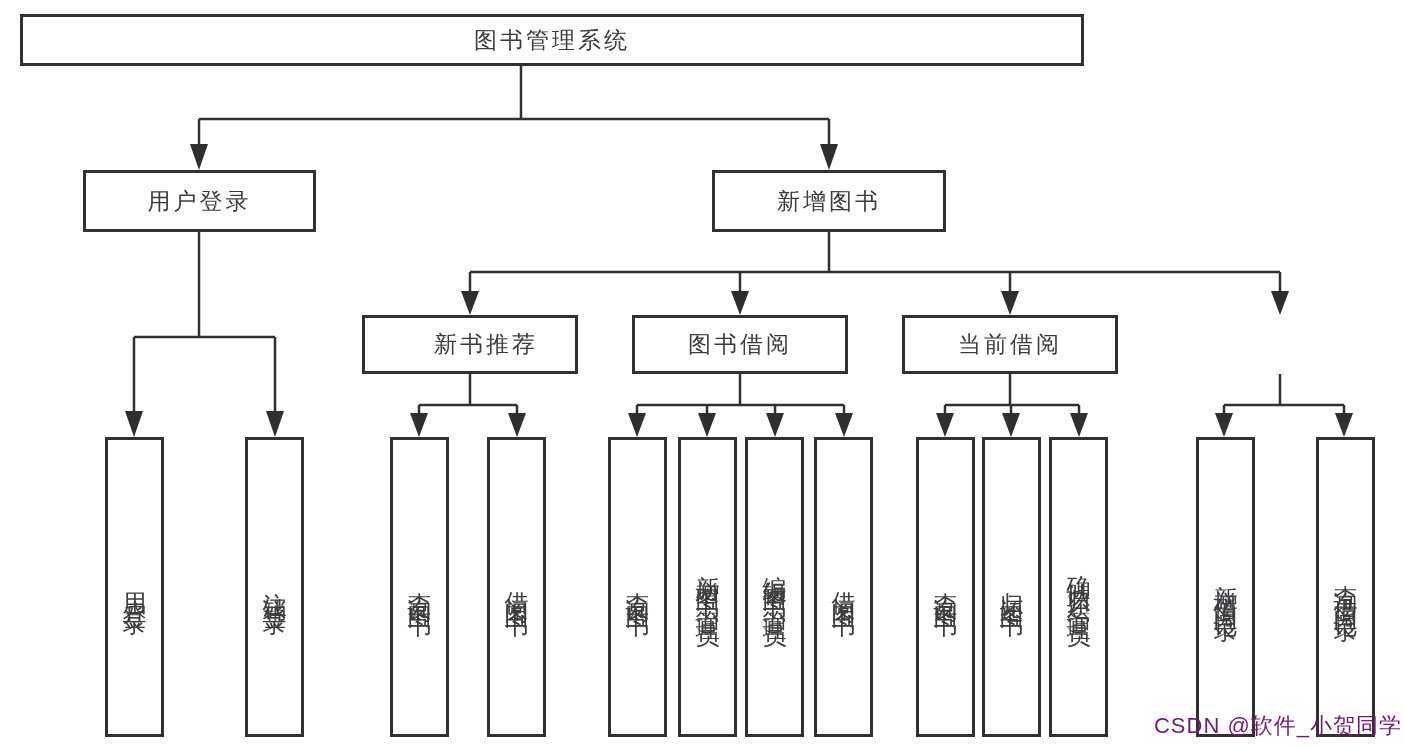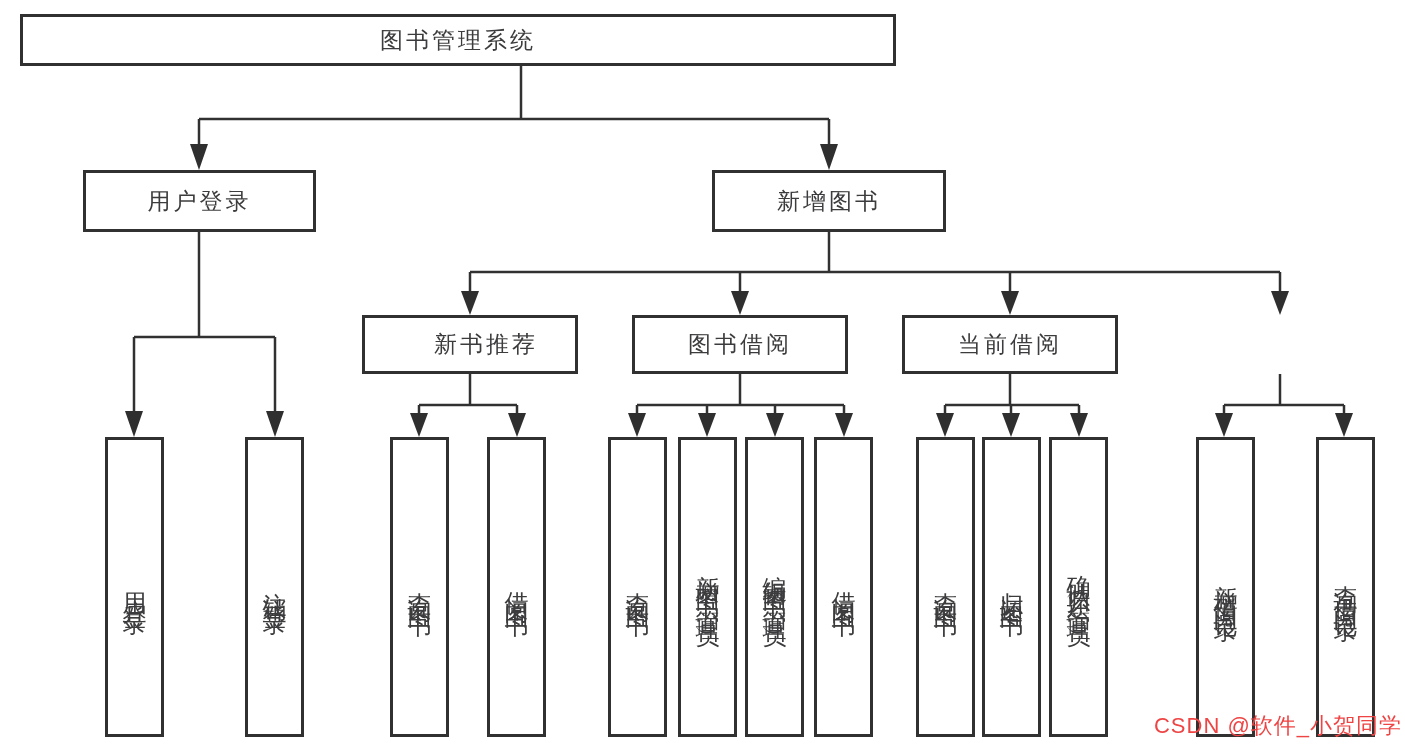--- a/index.html
+++ b/index.html
@@ -34,21 +34,21 @@
   .vbox {
     top: 437px;
     width: 59px;
     height: 300px;
     writing-mode: vertical-rl;
     text-orientation: mixed;
     font-size: 24px;
     letter-spacing: 7px;
     white-space: normal;
   }
-  #root-box    { left: 20px;  top: 14px;  width: 876px; height: 52px; }
+  #root-box    { left: 20px;  top: 14px;  width: 1064px; height: 52px; }
   #user-login  { left: 83px;  top: 170px; width: 233px; }
   #book-mgmt   { left: 712px; top: 170px; width: 234px; }
   .l3 { top: 315px; width: 216px; height: 59px; }
   #new-book-rec    { left: 362px; padding-left: 32px; }
   #book-borrowing  { left: 632px; }
   #current-borrow  { left: 902px; }
   #borrow-records  { left: 1172px; }
 
   #leaf-g1-0 { left: 105px; }
   #leaf-g1-1 { left: 245px; }
@@ -62,21 +62,21 @@
   #leaf-g4-1 { left: 982px; }
   #leaf-g4-2 { left: 1049px; }
   #leaf-g5-0 { left: 1196px; }
   #leaf-g5-1 { left: 1316px; }
 
   #watermark {
     position: absolute;
     right: 3px;
     bottom: 6px;
     font-size: 22px;
-    color: #ef4444;
+    color: #701a75;
     letter-spacing: 1px;
     z-index: 5;
     white-space: nowrap;
   }
   line, path { stroke: #313131; stroke-width: 2.5; fill: none; }
   polygon { fill: #2f2f2f; stroke: none; }
 </style>
 </head>
 <body>
 

